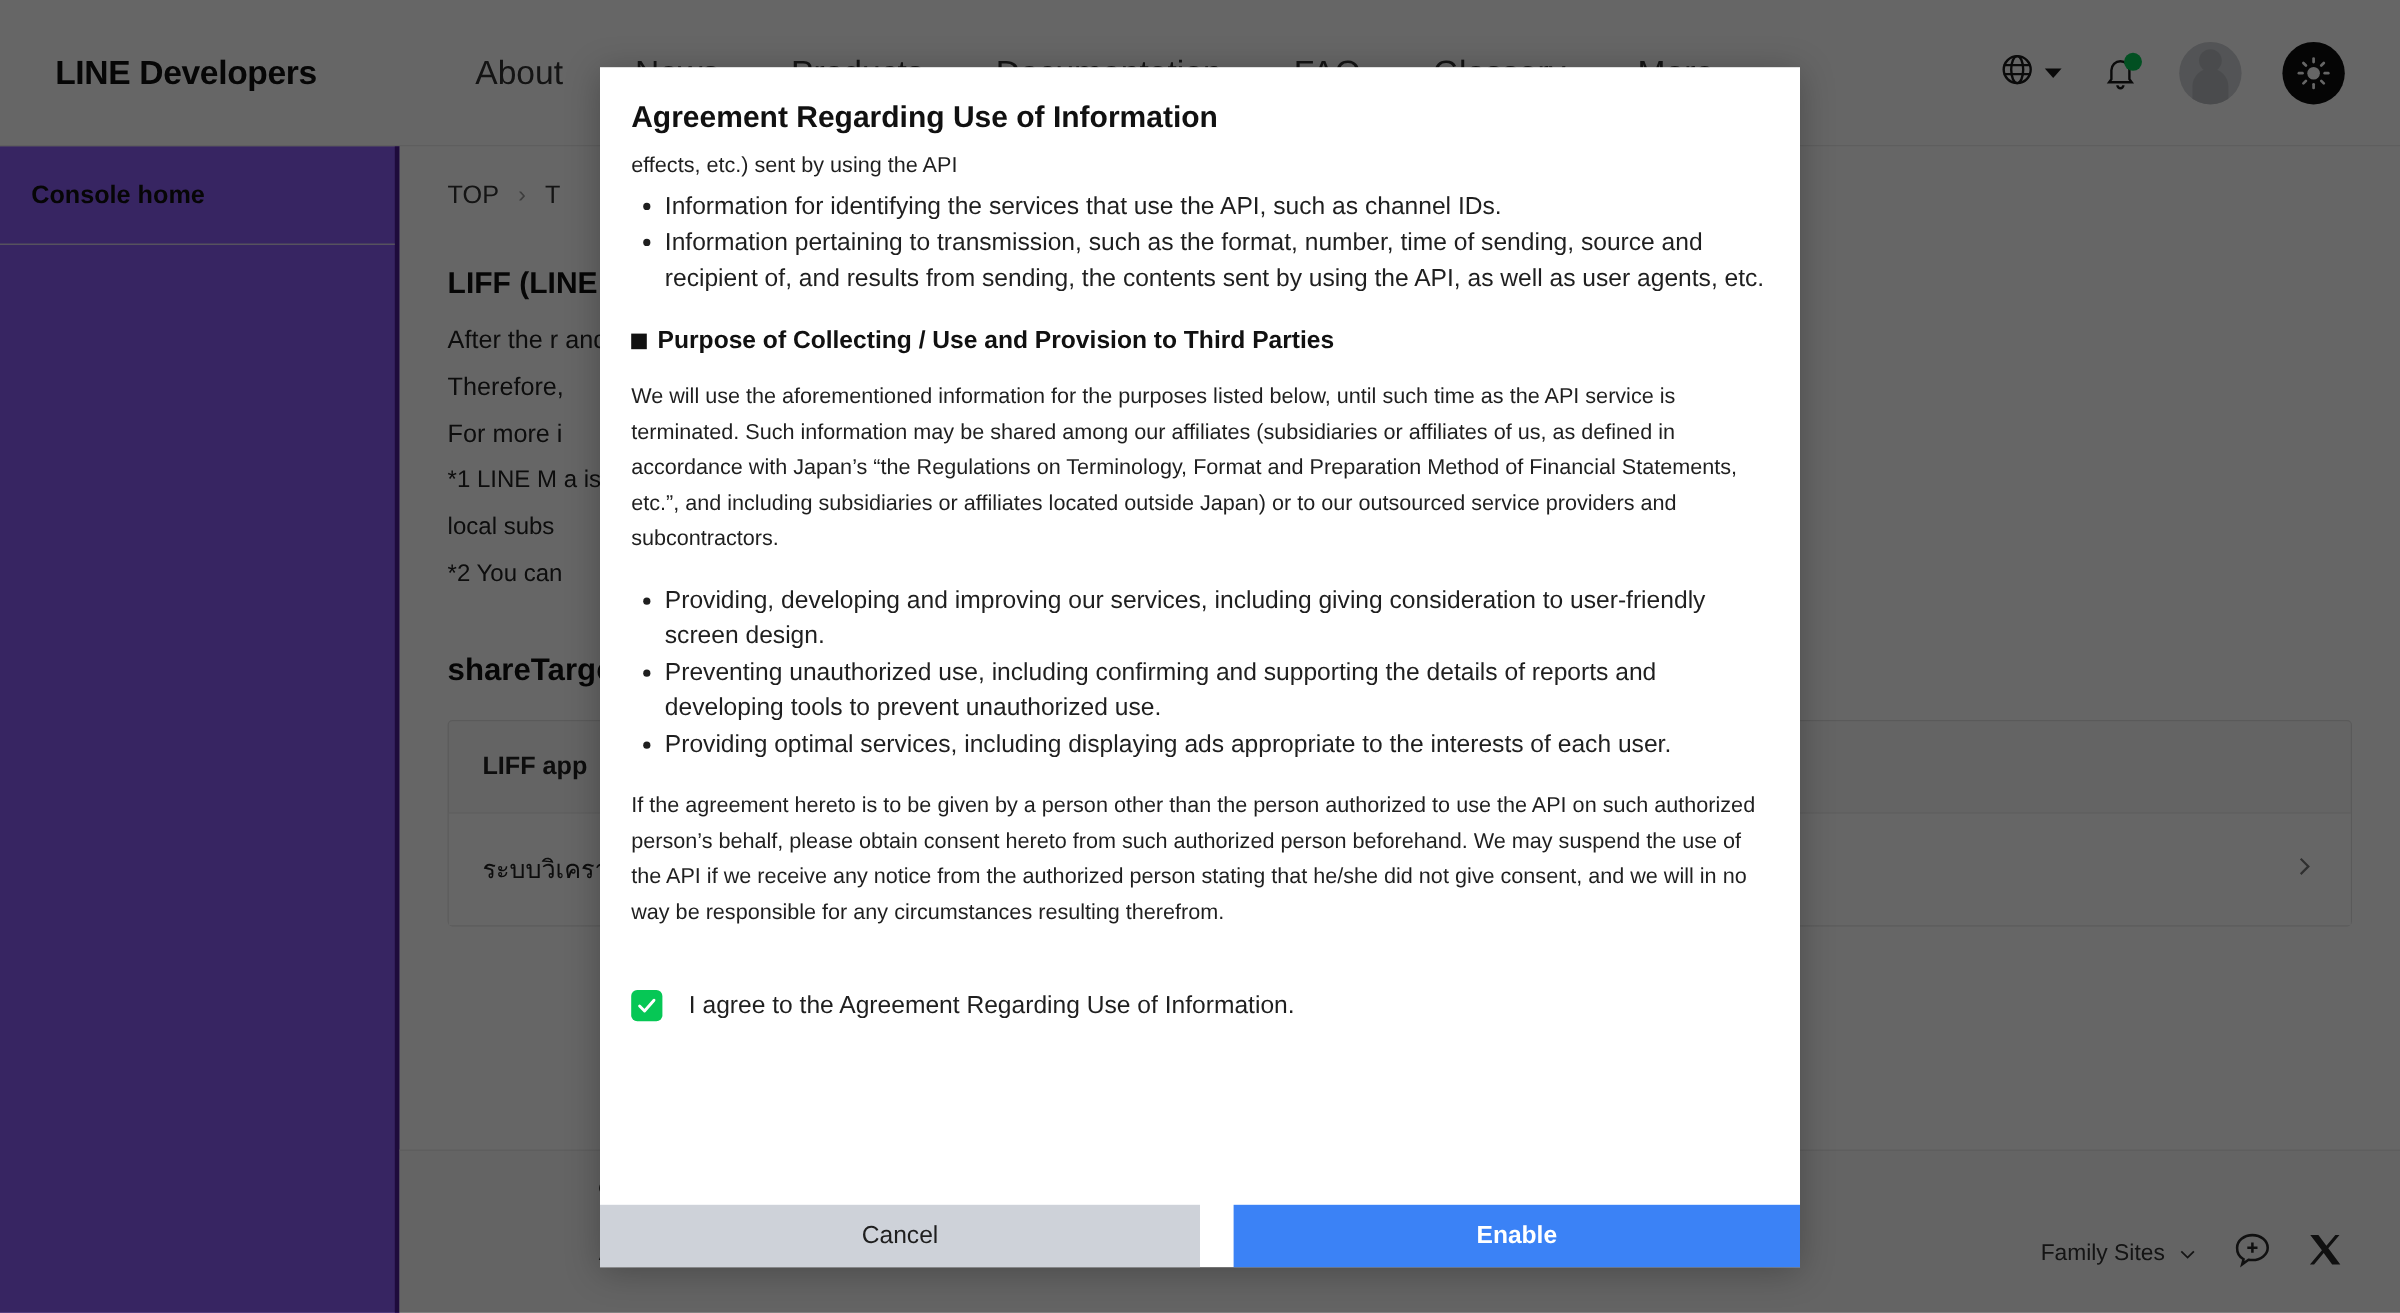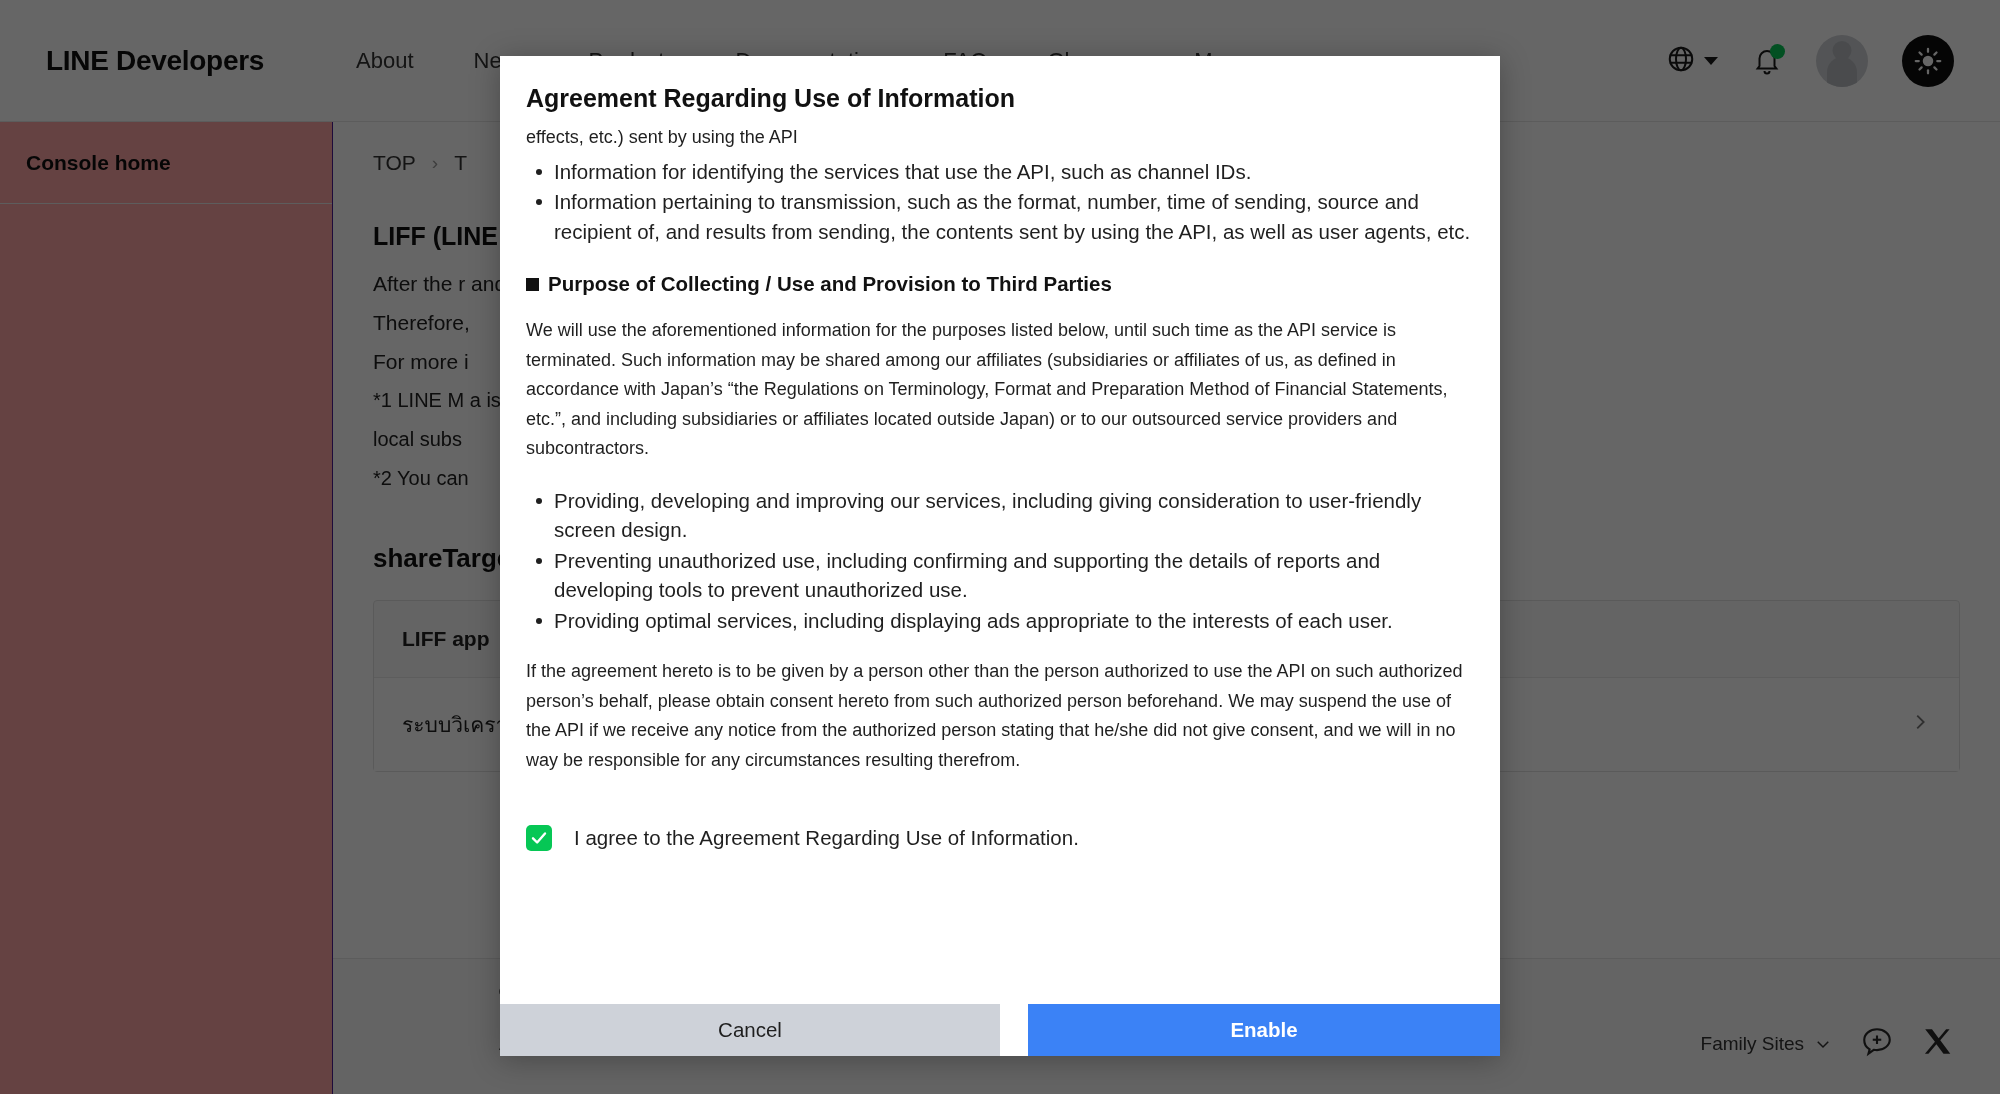--- a/index.html
+++ b/index.html
@@ -21,39 +21,40 @@
 
   .site-header {
     position: absolute;
     top: 0; left: 0; right: 0;
     height: 122px;
     background: #ffffff;
     display: flex;
     align-items: center;
     padding: 0 46px 0 46px;
     border-bottom: 1px solid #e6e6e6;
+    gap: 40px;
   }
 
   .brand {
     font-size: 28px;
     font-weight: bold;
     color: #111111;
     letter-spacing: -0.3px;
     white-space: nowrap;
     margin-right: 92px;
   }
 
   .nav-list {
     display: flex;
     align-items: center;
     gap: 60px;
     list-style: none;
   }
   .nav-item {
-    font-size: 22px;
+    font-size: 28px;
     color: #333333;
     white-space: nowrap;
   }
 
   .header-right {
     margin-left: auto;
     display: flex;
     align-items: center;
     gap: 34px;
   }
@@ -101,22 +102,22 @@
   
   .body-wrap {
     position: absolute;
     top: 122px; left: 0; right: 0; bottom: 0;
     display: flex;
   }
 
   .sidebar {
     width: 333px;
     flex: 0 0 333px;
-    border-right: 1px solid #4c1d95;
-    background: #fca5a5;
+    border-right: 4px solid #4c1d95;
+    background: #8b5cf6;
   }
   .sidebar-head {
     height: 82px;
     display: flex;
     align-items: center;
     padding-left: 26px;
     font-size: 21px;
     font-weight: bold;
     color: #111111;
     border-bottom: 1px solid #e9e9e9;

